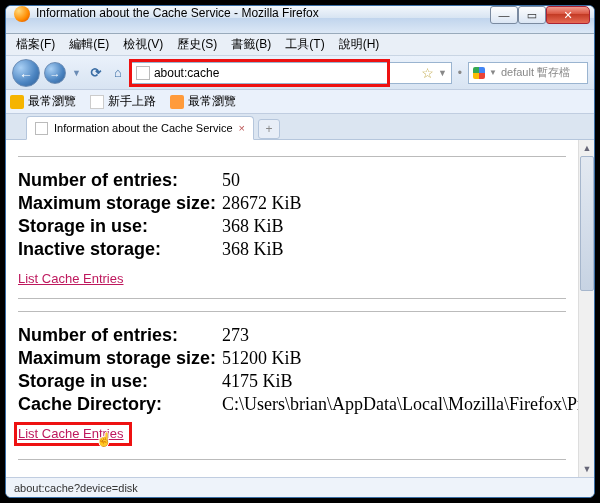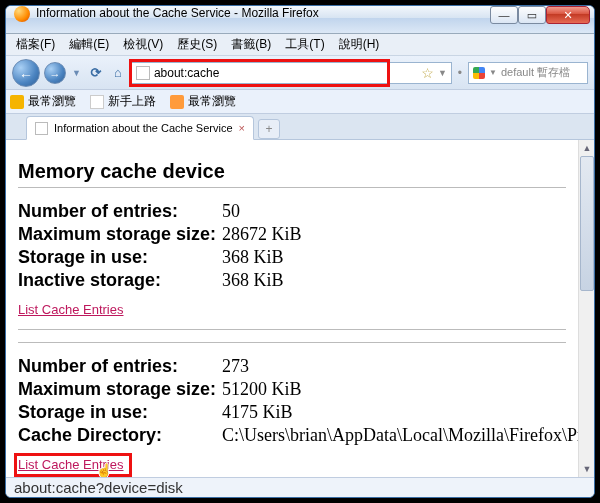--- a/index.html
+++ b/index.html
@@ -36,21 +36,21 @@
     .content { flex:1; overflow-y:auto; padding:12px 12px 12px 12px; font-family:Arial,Helvetica,sans-serif; position:relative; }
     .content h2 { font-size:20px; font-weight:bold; margin:8px 0 2px; }
     .content hr { border:0; border-top:1px solid #bbb; margin:4px 0 12px; }
     .tbl { border-collapse:collapse; font-size:18px; margin-bottom:10px; }
     .tbl td { padding:1px 6px 1px 0; vertical-align:top; white-space:nowrap; }
     .tbl td.k { font-weight:bold; }
     .tbl td.m { font-family:Liberation Serif, serif; }
     a.link { color:#be185d; text-decoration:underline; font-size:13px; position:relative; }
     .cursor { position:absolute; width:14px; height:18px; pointer-events:none; }
     .cursor::before { content:"☝"; font-size:13px; color:#000; position:absolute; text-shadow:1px 0 #fff,-1px 0 #fff,0 1px #fff,0 -1px #fff; }
-    .status { height:20px; border-top:1px solid #c0cde0; background:#eef3fa; font-size:15px; display:flex; align-items:center; padding:0 8px; color:#333; }
+    .status { height:20px; border-top:1px solid #c0cde0; background:#eef3fa; font-size:11px; display:flex; align-items:center; padding:0 8px; color:#333; }
     .scrollbar { position:absolute; right:0; top:0; bottom:0; width:16px; background:#f0f0f0; border-left:1px solid #ddd; }
     .sbthumb { width:14px; margin:16px 1px; height:40%; background:linear-gradient(#e3e9f1,#c7d3e3); border:1px solid #a6b6cc; border-radius:2px; }
     .sbarrow { position:absolute; width:16px; height:16px; display:flex; align-items:center; justify-content:center; font-size:9px; color:#667; }
     .content-wrap{ flex:1; position:relative; overflow:hidden; }
     .content{ position:absolute; inset:0; right:16px; overflow:hidden; }
   </style>
 </head>
 <body>
 
 <div class="window">
@@ -115,21 +115,20 @@
     <div class="tab">
       <span class="pg"></span>
       <span style="overflow:hidden;text-overflow:ellipsis;white-space:nowrap;">Information about the Cache Service</span>
       <span class="x">×</span>
     </div>
     <div class="newtab">+</div>
   </div>
 
   <div class="content-wrap">
   <div class="content">
-    <h2>Memory cache device</h2>
     <hr>
     <table class="tbl">
       <tbody>
             <tr>
               <td class="k">Number of entries:</td>
               <td class="m">50</td>
             </tr>
       <tr>
               <td class="k">Maximum storage size:</td>
               <td class="m">28672 KiB</td>

